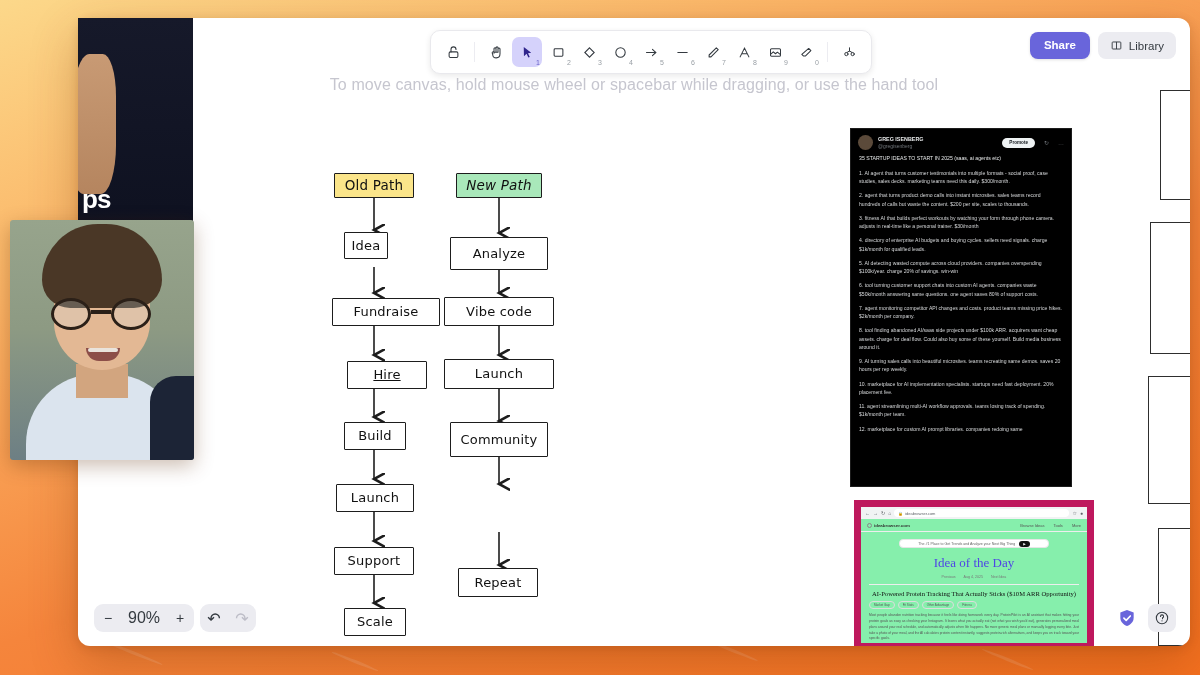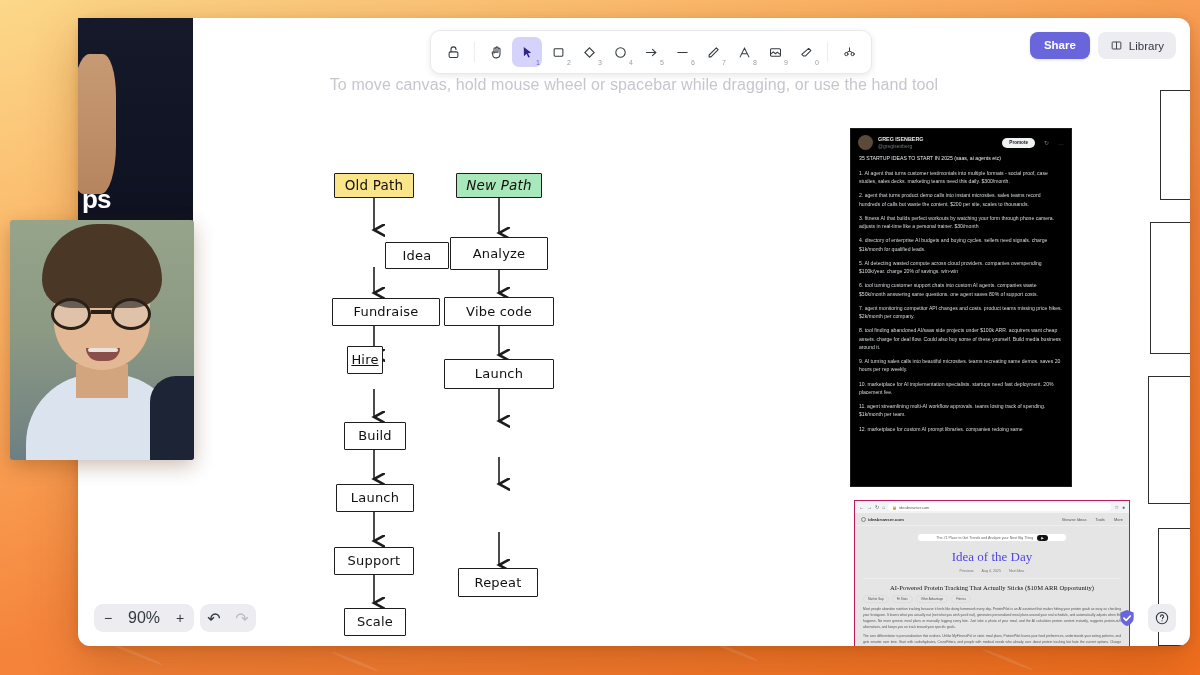--- a/index.html
+++ b/index.html
@@ -92,22 +92,22 @@
     margin-left: auto; background: #eff3f4; color: #0f1419; font-size: 4.6px;
     font-weight: 700; border-radius: 20px; padding: 2.5px 7px;
   }
   .tw-ico { color: #71767b; font-size: 6px; margin-left: 4px; }
   .tw-body { padding: 2px 8px 0; }
   .tw-title { font-size: 5.2px; color: #e7e9ea; line-height: 1.5; margin-bottom: 6px; }
   .tw-item { font-size: 5.1px; color: #d8dadc; line-height: 1.62; margin-bottom: 6px; }
 
   
   .browser {
-    position: absolute; left: 776px; top: 482px; width: 276px; height: 150px;
-    background: #e5e5e5; border: 1px solid #be185d; overflow: hidden;
+    position: absolute; left: 776px; top: 482px; width: 240px; height: 150px;
+    background: #86efac; border: 7px solid #be185d; overflow: hidden;
   }
   .br-bar { height: 12px; background: #f1f3f4; display: flex; align-items: center; padding: 0 4px; gap: 3px; }
   .br-dot { font-size: 5px; color: #5f6368; }
   .br-url {
     flex: 1; background: #fff; border-radius: 8px; height: 8px;
     font-size: 4px; color: #5f6368; display: flex; align-items: center;
     padding: 0 4px; gap: 2px;
   }
   .br-nav { height: 13px; border-bottom: 1px solid #eee; display: flex; align-items: center; padding: 0 6px; gap: 4px; }
   .br-logo { font-size: 4.4px; color: #333; font-weight: 600; display: flex; align-items: center; gap: 2px; }
@@ -217,32 +217,33 @@
         <path d="M421,180 L421,215"></path>
         <path d="M421,252 L421,275"></path>
         <path d="M421,308 L421,337"></path>
         <path d="M421,371 L421,403"></path>
         <path d="M421,439 L421,466"></path>
         <path d="M421,514 L421,547"></path>
       </g>
     </svg>
 
     <div class="node head-old" style="left:256px;top:155px;width:80px;height:25px;">Old Path</div>
-    <div class="node" style="left:266px;top:224px;width:64px;height:27px;margin-left:41px;">Idea</div>
+    <div class="node" style="left:266px;top:214px;width:44px;height:27px;">Idea</div>
     <div class="node" style="left:254px;top:280px;width:108px;height:28px;">Fundraise</div>
-    <div class="node" style="left:269px;top:328px;width:36px;height:28px;text-decoration:underline;">Hire</div>
+    <div class="node" style="left:269px;top:343px;width:80px;height:28px;text-decoration:underline;">Hire</div>
     <div class="node" style="left:266px;top:404px;width:62px;height:28px;">Build</div>
     <div class="node" style="left:258px;top:466px;width:78px;height:28px;">Launch</div>
     <div class="node" style="left:256px;top:529px;width:80px;height:28px;">Support</div>
     <div class="node" style="left:266px;top:590px;width:62px;height:28px;">Scale</div>
 
     <div class="node head-new" style="left:378px;top:155px;width:86px;height:25px;">New Path</div>
     <div class="node" style="left:372px;top:219px;width:98px;height:33px;">Analyze</div>
     <div class="node" style="left:366px;top:279px;width:110px;height:29px;">Vibe code</div>
     <div class="node" style="left:366px;top:341px;width:110px;height:30px;">Launch</div>
+    <div class="node" style="left:372px;top:404px;width:98px;height:35px;">Community</div>
     <div class="node" style="left:380px;top:550px;width:80px;height:29px;">Repeat</div>
 
     <div class="tweet">
       <div class="tw-head">
         <div class="tw-av"></div>
         <div>
           <div class="tw-name">GREG ISENBERG</div>
           <div class="tw-handle">@gregisenberg</div>
         </div>
         <div class="tw-promote">Promote</div>

